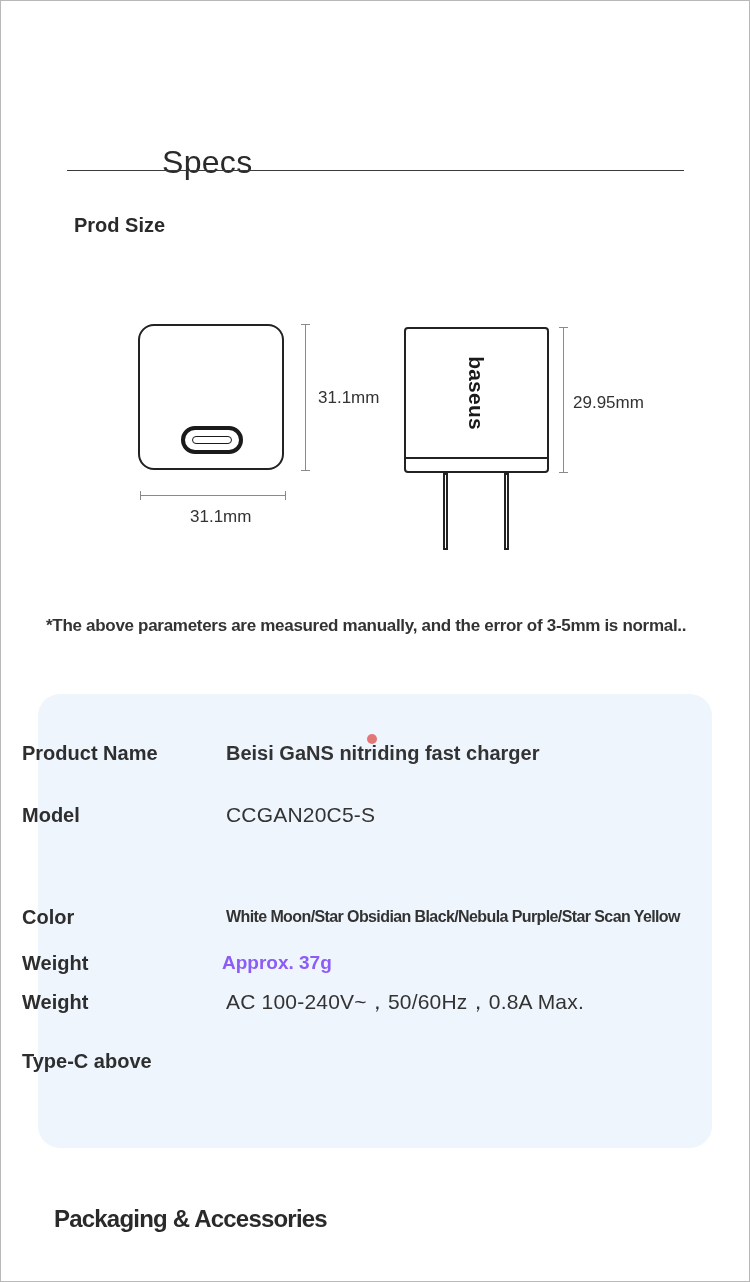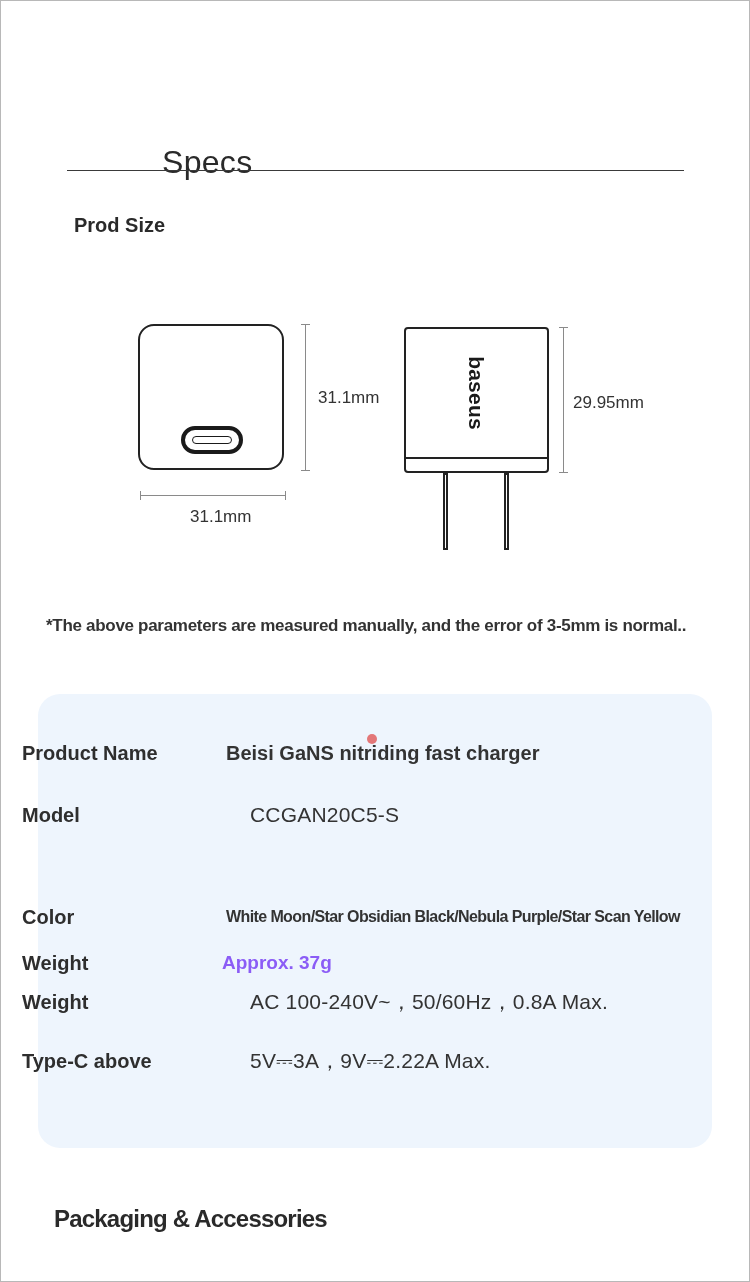--- a/index.html
+++ b/index.html
@@ -36,21 +36,21 @@
   .note { position: absolute; left: 46px; top: 616px; font-size: 17px; font-weight: bold; color: #333; letter-spacing: -0.3px; }
 
   
   .panel { position: absolute; left: 38px; top: 694px; width: 674px; height: 454px; background: #eef5fd; border-radius: 22px; }
   .row { position: absolute; left: 22px; display: flex; align-items: center; height: 30px; }
   .row .k { width: 204px; font-size: 20px; font-weight: bold; color: #2e2e2e; }
   .row .v { font-size: 21px; color: #333; }
   .v.bold { font-weight: bold; font-size: 20px; color: #333; text-align: right; }
   .v.cond { font-size: 16px; font-weight: bold; letter-spacing: -0.6px; color: #333; }
   .v.weight { font-weight: bold; font-size: 19px; color: #8b5cf6; }
-  .v.light { font-size: 21px; color: #333; letter-spacing: 0.2px; margin-left: 24px; }
+  .v.light { font-size: 21px; color: #333; letter-spacing: 0.2px; }
   .dot { position: absolute; left: 367px; top: 734px; width: 10px; height: 10px; border-radius: 50%; background: #e06060; opacity: 0.85; }
 
   .footer { position: absolute; left: 54px; top: 1205px; font-size: 24px; font-weight: bold; color: #2a2a2a; letter-spacing: -0.8px; }
 </style>
 </head>
 <body>
 
 <div class="frame"></div>
 
 <div class="title">Specs</div>
@@ -100,16 +100,15 @@
   <span class="v weight">Approx. 37g</span>
 </div>
 
 <div class="row" style="top:987px">
   <span class="k">Weight</span>
   <span class="v light">AC 100-240V~，50/60Hz，0.8A Max.</span>
 </div>
 
 <div class="row" style="top:1046px">
   <span class="k">Type-C above</span>
-  <span class="v light">5V⎓3A，9V⎓2.22A Max.</span>
 </div>
 
 <div class="footer">Packaging &amp; Accessories</div>
 
 </body></html>

